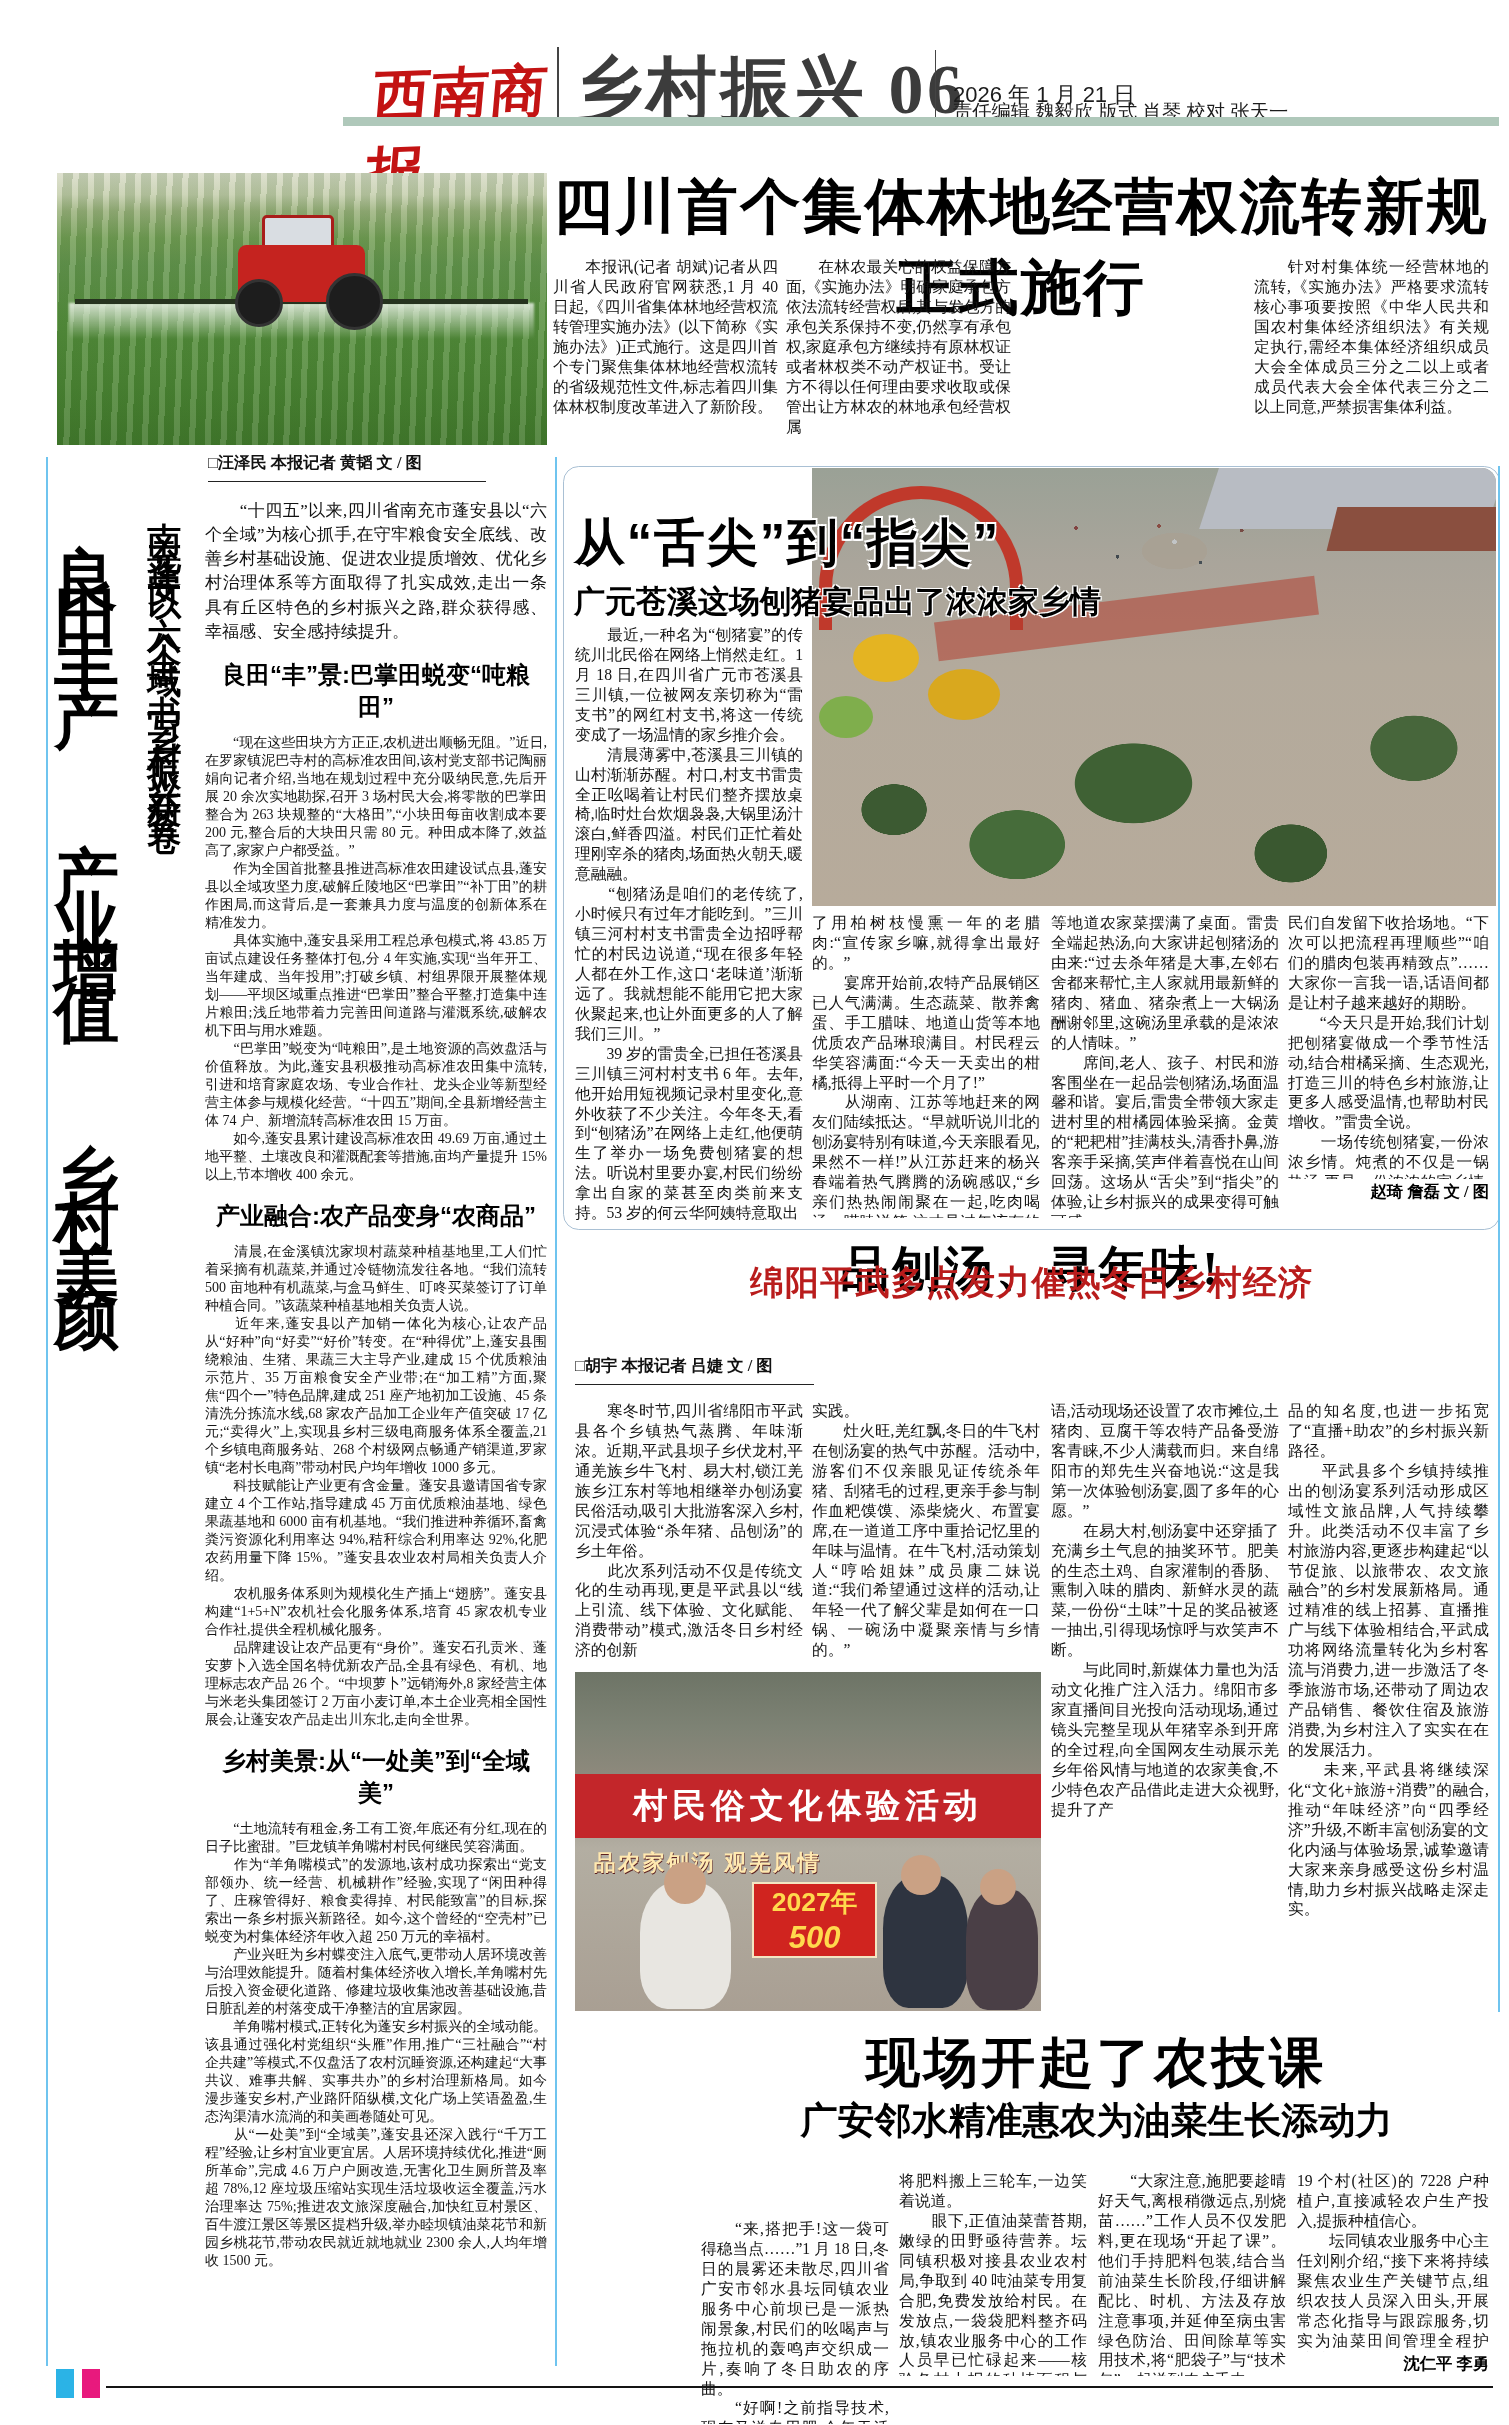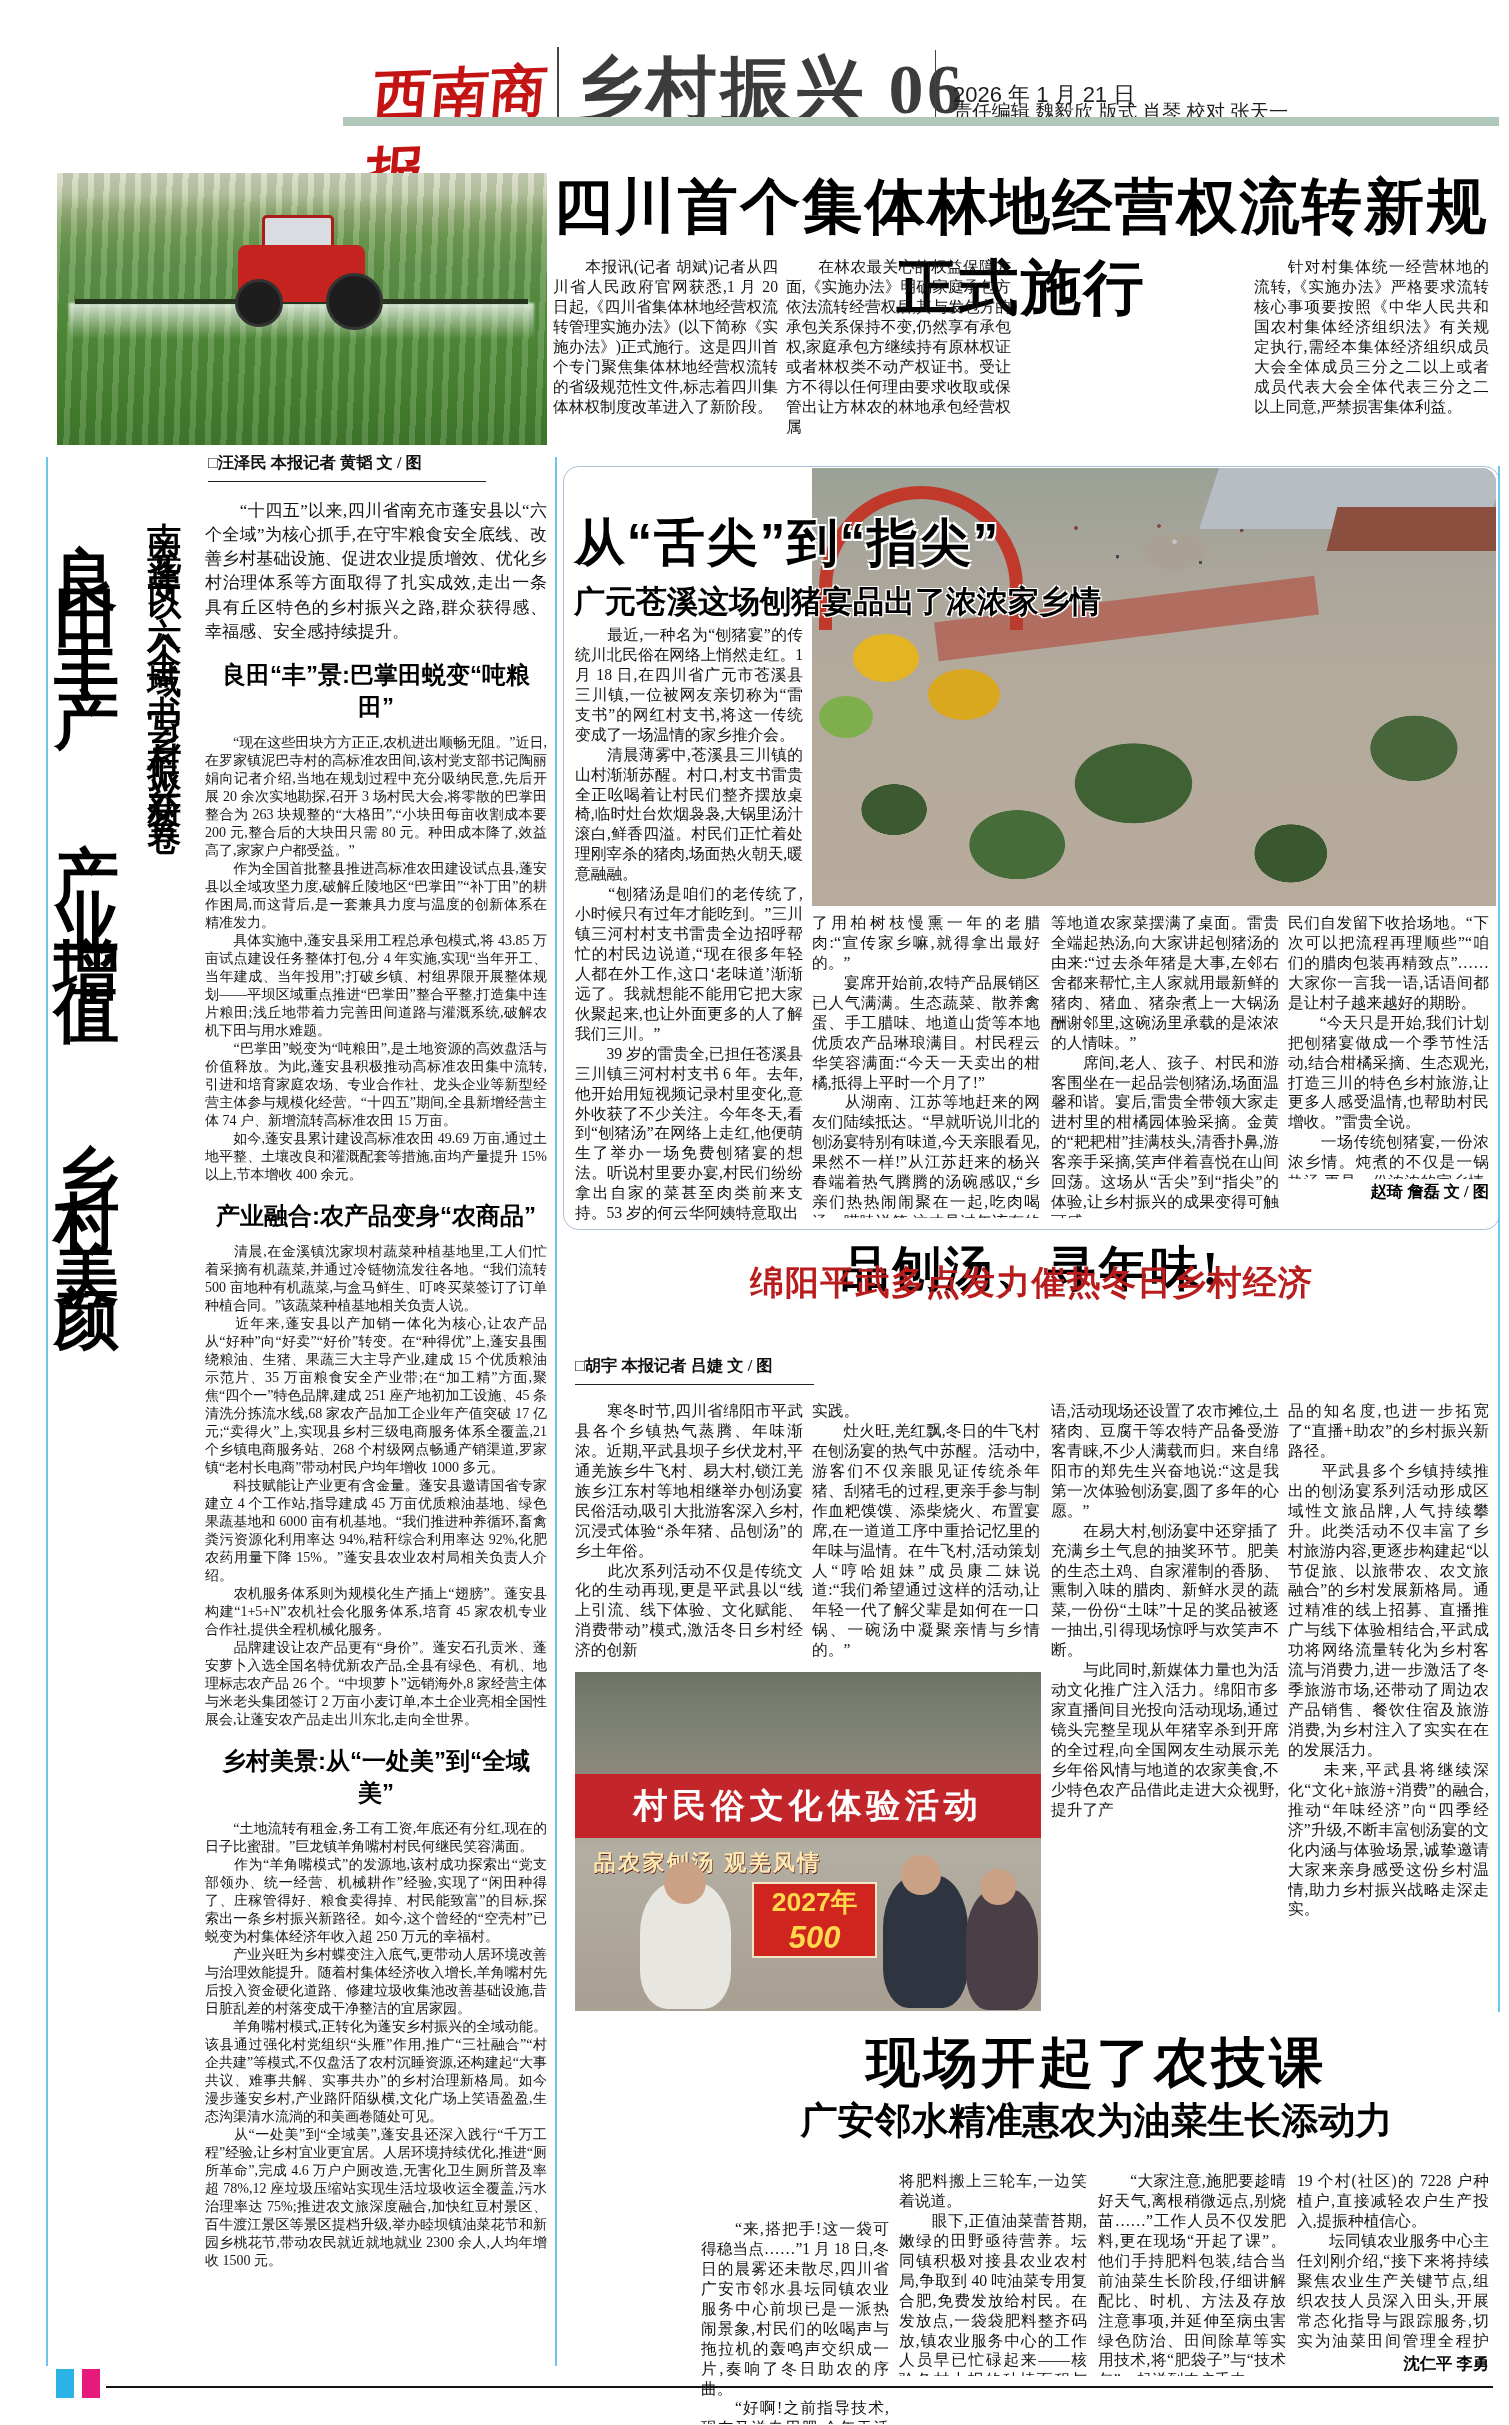--- a/index.html
+++ b/index.html
@@ -105,21 +105,21 @@
 
   <div class="abs masthead">西南商报</div>
   <div class="abs vdiv" style="left:557px;top:47px;height:76px;"></div>
   <div class="abs section-title">乡村振兴 06</div>
   <div class="abs vdiv" style="left:935px;top:50px;height:71px;width:1.2px;"></div>
   <div class="abs hdate">2026 年 1 月 21 日</div>
   <div class="abs hstaff">责任编辑 魏毅欣  版式 肖琴  校对 张天一</div>
   <div class="abs greenbar"></div>
 
   <div class="abs headline1">四川首个集体林地经营权流转新规正式施行</div>
-  <div class="abs col" style="left:553px;top:257px;width:225px;height:199px;">　　本报讯(记者 胡斌)记者从四川省人民政府官网获悉,1 月 20 日起,《四川省集体林地经营权流转管理实施办法》(以下简称《实施办法》)正式施行。这是四川首个专门聚焦集体林地经营权流转的省级规范性文件,标志着四川集体林权制度改革进入了新阶段。</div>
+  <div class="abs col" style="left:553px;top:257px;width:225px;height:199px;">　　本报讯(记者 胡斌)记者从四川省人民政府官网获悉,1 月 40 日起,《四川省集体林地经营权流转管理实施办法》(以下简称《实施办法》)正式施行。这是四川首个专门聚焦集体林地经营权流转的省级规范性文件,标志着四川集体林权制度改革进入了新阶段。</div>
   <div class="abs col" style="left:786px;top:257px;width:225px;height:199px;">　　在林农最关心的权益保障方面,《实施办法》明确家庭承包方依法流转经营权后,其与发包方的承包关系保持不变,仍然享有承包权,家庭承包方继续持有原林权证或者林权类不动产权证书。受让方不得以任何理由要求收取或保管出让方林农的林地承包经营权属</div>
   <div class="abs col" style="left:1254px;top:257px;width:235px;height:199px;">　　针对村集体统一经营林地的流转,《实施办法》严格要求流转核心事项要按照《中华人民共和国农村集体经济组织法》有关规定执行,需经本集体经济组织成员大会全体成员三分之二以上或者成员代表大会全体代表三分之二以上同意,严禁损害集体利益。</div>
 
   <div class="abs photo1">
     <div class="rows"></div>
     <div class="mist"></div>
     <div class="boom"></div>
     <div class="tractor-cab"></div>
     <div class="tractor-body"></div>
     <div class="wheel" style="left:178px;top:106px;width:42px;height:42px;"></div>

